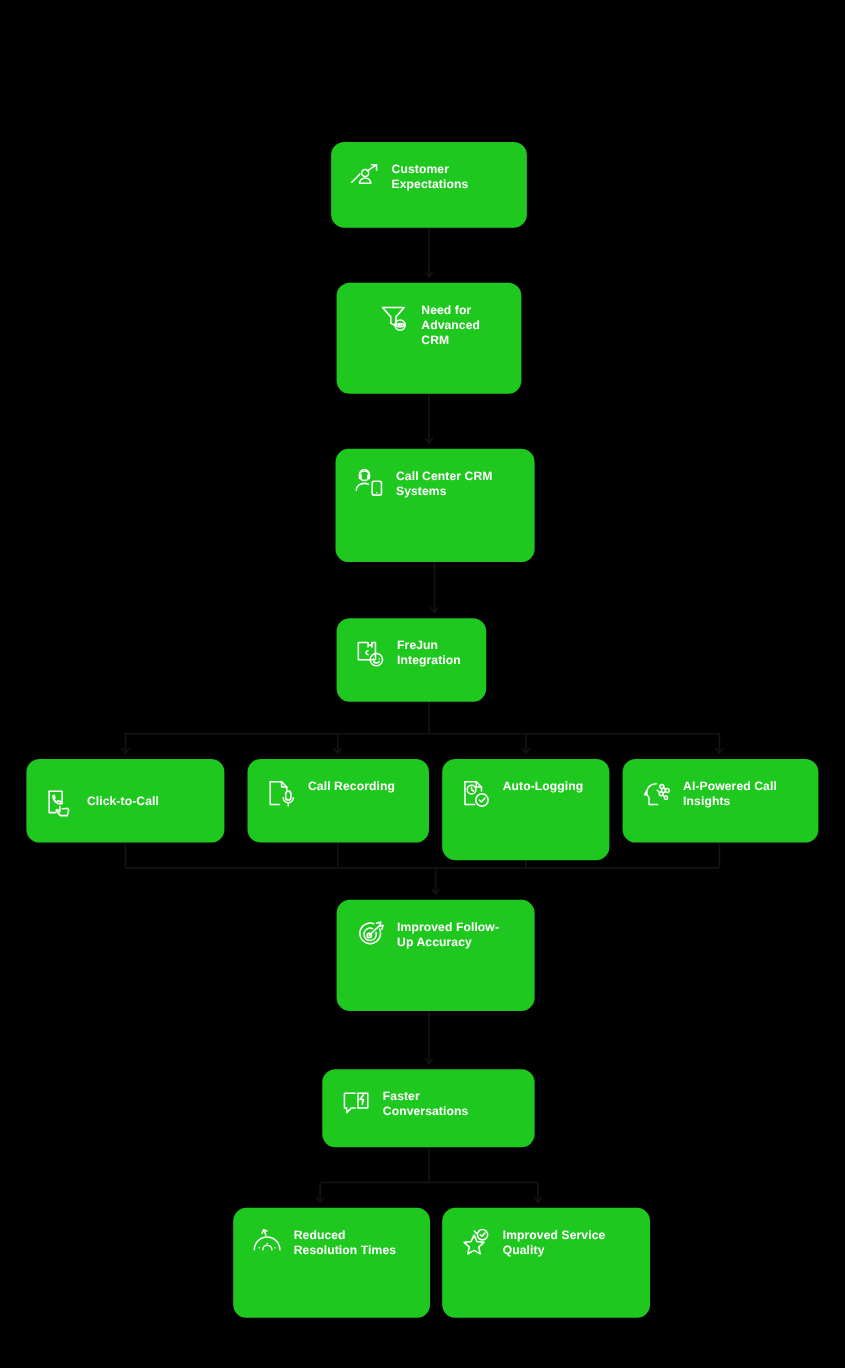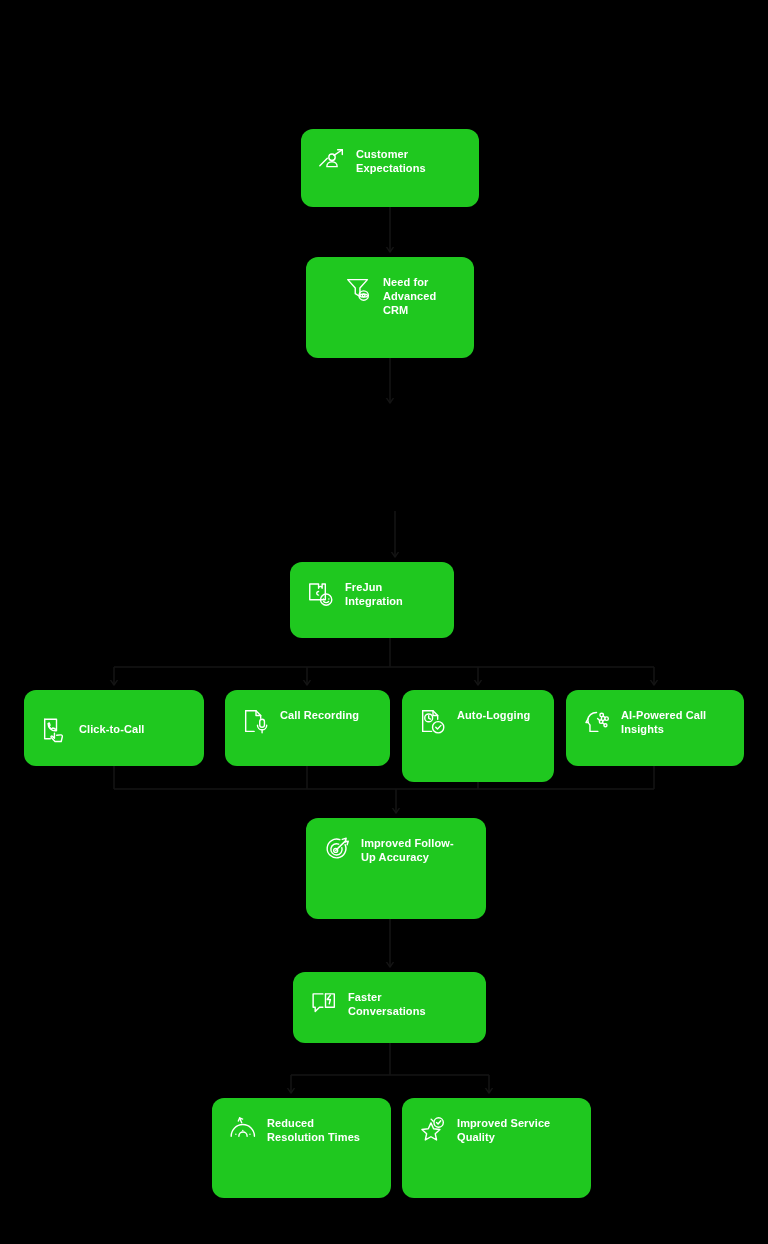--- a/index.html
+++ b/index.html
@@ -105,22 +105,37 @@
         <path d="M4 6 H25 L17 15 V24 L12 21 V15 Z"></path>
         <circle cx="21" cy="23" r="5"></circle>
         <path d="M16.6 23c1.3-2.2 7.5-2.2 8.8 0c-1.3 2.2-7.5 2.2-8.8 0z"></path>
         <circle cx="21" cy="23" r="1.4"></circle>
       </svg>
     </span>
     <span class="node-label">Need for
 Advanced CRM</span>
   </div>
 
-
-  <div class="node" style="left:290px; top:562px; width:164px; height:76px;">
+  <div class="node" style="left:305px; top:408px; width:181px; height:103px;">
+    <span class="node-icon">
+      <svg viewBox="0 0 32 32" fill="none" stroke="#ffffff" stroke-width="1.5" stroke-linecap="round" stroke-linejoin="round">
+        <circle cx="11" cy="8" r="4.6"></circle>
+        <path d="M6.2 8.6 V6.8a4.8 4.8 0 0 1 9.6 0v1.8"></path>
+        <path d="M6.2 7.6h1.4v3H6.2z"></path>
+          <path d="M14.4 7.6h1.4v3h-1.4z"></path>
+        <path d="M3 22c0-4 3.6-6.6 8-6.6c1.4 0 2.7.26 3.8.74"></path>
+        <rect x="18.5" y="13.4" width="9" height="13.4" rx="1.8"></rect>
+        <path d="M23 24.4h.02"></path>
+      </svg>
+    </span>
+    <span class="node-label">Call Center CRM
+Systems</span>
+  </div>
+
+  <div class="node" style="left:306px; top:562px; width:136px; height:76px;">
     <span class="node-icon">
       <svg viewBox="0 0 32 32" fill="none" stroke="#ffffff" stroke-width="1.5" stroke-linecap="round" stroke-linejoin="round">
         <path d="M4 5.4h9.4v4.4a1.9 1.9 0 1 1 3.8 0v-4.4h3.4v16.8H4Z"></path>
         <path d="M13.4 13.4a1.9 1.9 0 1 0 0 3.8"></path>
         <circle cx="21.5" cy="22" r="6"></circle>
         <path d="M18.6 21.4h.02M24.4 21.4h.02"></path>
         <path d="M18.9 24c1.4 1.6 3.8 1.6 5.2 0"></path>
       </svg>
     </span>
     <span class="node-label">FreJun

